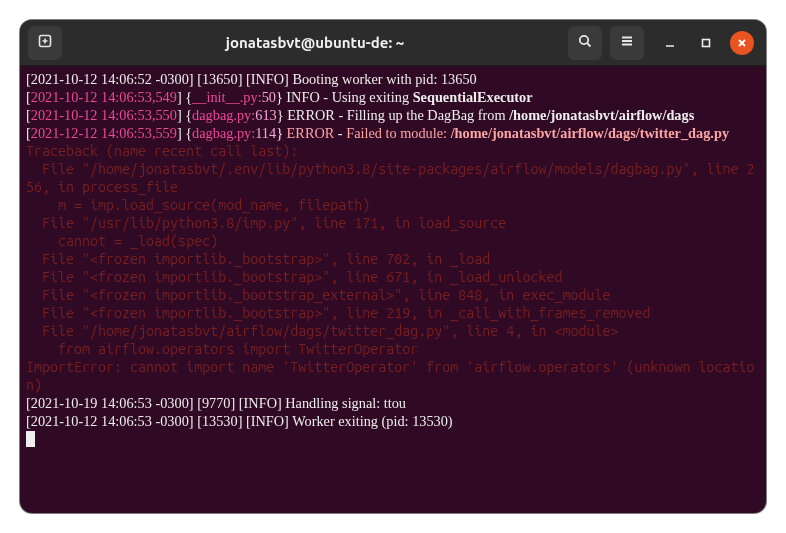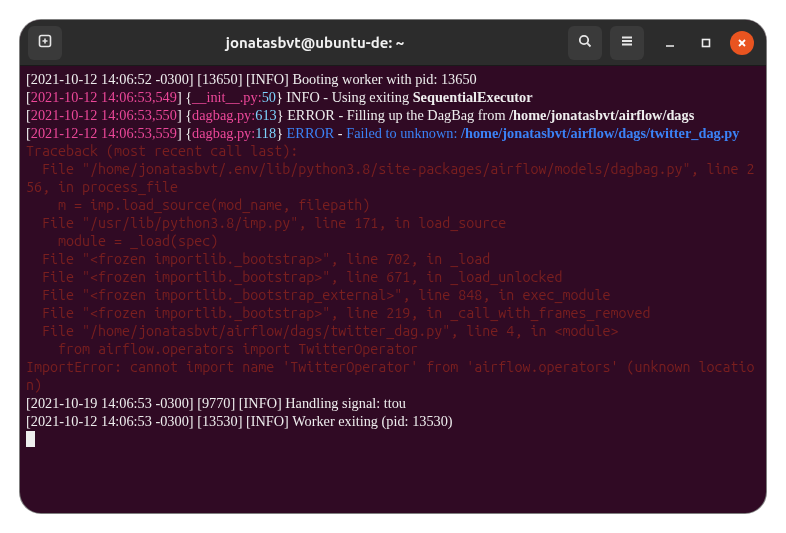--- a/index.html
+++ b/index.html
@@ -9,21 +9,21 @@
     display: flex;
     align-items: center;
     justify-content: center;
     width: 786px;
     height: 533px;
   }
   .window {
     width: 746px;
     height: 493px;
     background: #300a24;
-    border-radius: 21px;
+    border-radius: 12px;
     overflow: hidden;
     box-shadow: 0 0 0 1px rgba(0,0,0,0.5);
     display: flex;
     flex-direction: column;
   }
   .titlebar {
     height: 46px;
     background: #2c2c2c;
     display: flex;
     align-items: center;
@@ -73,22 +73,22 @@
   }
   .cursor {
     display: inline-block;
     width: 9px;
     height: 16px;
     background: #eeeeee;
     vertical-align: text-bottom;
   }
   .c-white  { color: #eeeeee; font-family: Liberation Serif, serif; }
   .c-teal   { color: #ec4899; }
-  .c-orange { color: #7dd3fc; }
-  .c-red    { color: #3b82f6; }
+  .c-orange { color: #f9a8d4; }
+  .c-red    { color: #fca5a5; }
   .c-dred   { color: #7a1f1f; }
   .b        { font-weight: 700; }
 </style>
 </head>
 <body>
 
 <div class="window">
 
   <div class="titlebar">
     <div class="tb-btn">
@@ -144,26 +144,26 @@
               <line x1="9" y1="3" x2="3" y2="9"></line>
             </svg>
         </span>
       </div>
     </div>
   </div>
 
   <div class="terminal"><span class="c-white">[2021-10-12 14:06:52 -0300] [13650] [INFO] Booting worker with pid: 13650</span>
 <span class="c-white"><span>[</span><span class="c-teal">2021-10-12 14:06:53,549</span><span>] {</span><span class="c-teal">__init__.py:</span><span class="c-orange">50</span><span>} INFO - Using exiting </span><span class="b">SequentialExecutor</span></span>
 <span class="c-white"><span>[</span><span class="c-teal">2021-10-12 14:06:53,550</span><span>] {</span><span class="c-teal">dagbag.py:</span><span class="c-orange">613</span><span>} ERROR - Filling up the DagBag from </span><span class="b">/home/jonatasbvt/airflow/dags</span></span>
-<span class="c-white"><span>[</span><span class="c-teal">2021-12-12 14:06:53,559</span><span>] {</span><span class="c-teal">dagbag.py:</span><span class="c-orange">118</span><span>} </span><span class="c-red">ERROR</span><span> - </span><span class="c-red">Failed to unknown: </span><span class="c-red b">/home/jonatasbvt/airflow/dags/twitter_dag.py</span></span>
-<span class="c-dred">Traceback (most recent call last):</span>
+<span class="c-white"><span>[</span><span class="c-teal">2021-12-12 14:06:53,559</span><span>] {</span><span class="c-teal">dagbag.py:</span><span class="c-orange">114</span><span>} </span><span class="c-red">ERROR</span><span> - </span><span class="c-red">Failed to module: </span><span class="c-red b">/home/jonatasbvt/airflow/dags/twitter_dag.py</span></span>
+<span class="c-dred">Traceback (name recent call last):</span>
 <span class="c-dred">  File "/home/jonatasbvt/.env/lib/python3.8/site-packages/airflow/models/dagbag.py", line 256, in process_file</span>
 <span class="c-dred">    m = imp.load_source(mod_name, filepath)</span>
 <span class="c-dred">  File "/usr/lib/python3.8/imp.py", line 171, in load_source</span>
-<span class="c-dred">    module = _load(spec)</span>
+<span class="c-dred">    cannot = _load(spec)</span>
 <span class="c-dred">  File "&lt;frozen importlib._bootstrap&gt;", line 702, in _load</span>
 <span class="c-dred">  File "&lt;frozen importlib._bootstrap&gt;", line 671, in _load_unlocked</span>
 <span class="c-dred">  File "&lt;frozen importlib._bootstrap_external&gt;", line 848, in exec_module</span>
 <span class="c-dred">  File "&lt;frozen importlib._bootstrap&gt;", line 219, in _call_with_frames_removed</span>
 <span class="c-dred">  File "/home/jonatasbvt/airflow/dags/twitter_dag.py", line 4, in &lt;module&gt;</span>
 <span class="c-dred">    from airflow.operators import TwitterOperator</span>
 <span class="c-dred">ImportError: cannot import name 'TwitterOperator' from 'airflow.operators' (unknown location)</span>
 <span class="c-white">[2021-10-19 14:06:53 -0300] [9770] [INFO] Handling signal: ttou</span>
 <span class="c-white">[2021-10-12 14:06:53 -0300] [13530] [INFO] Worker exiting (pid: 13530)</span>
 <span class="cursor"></span></div>

